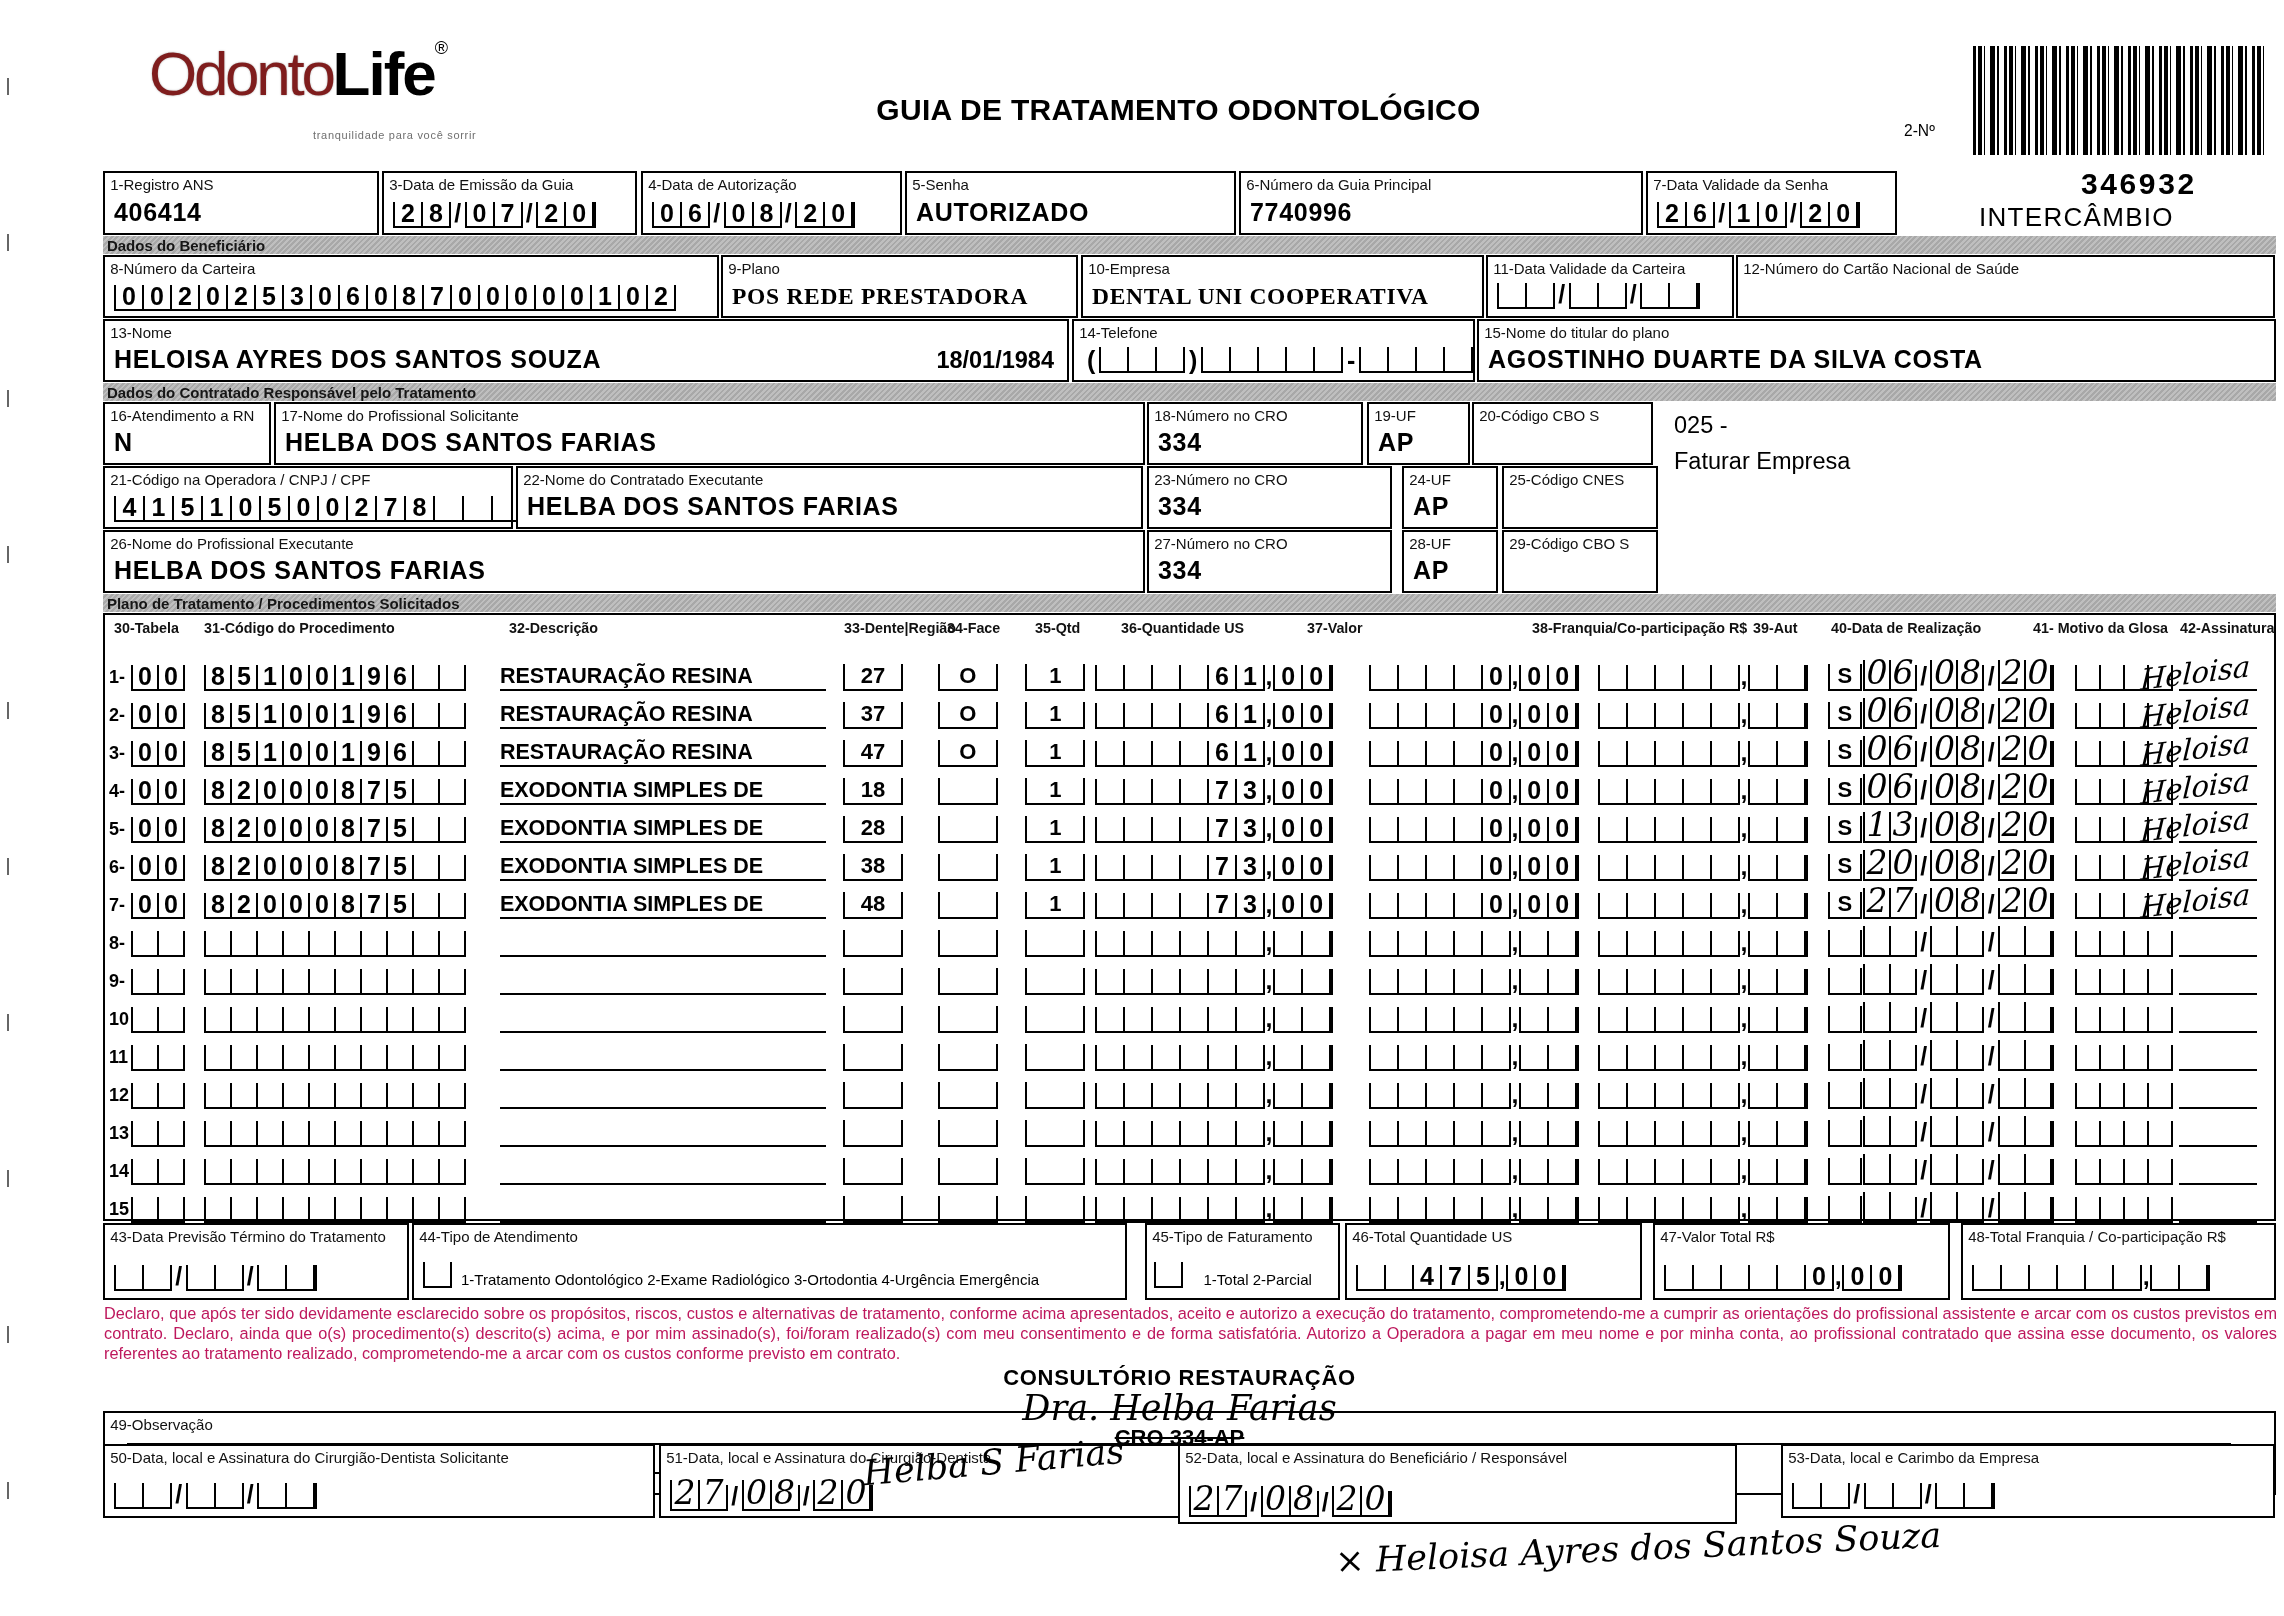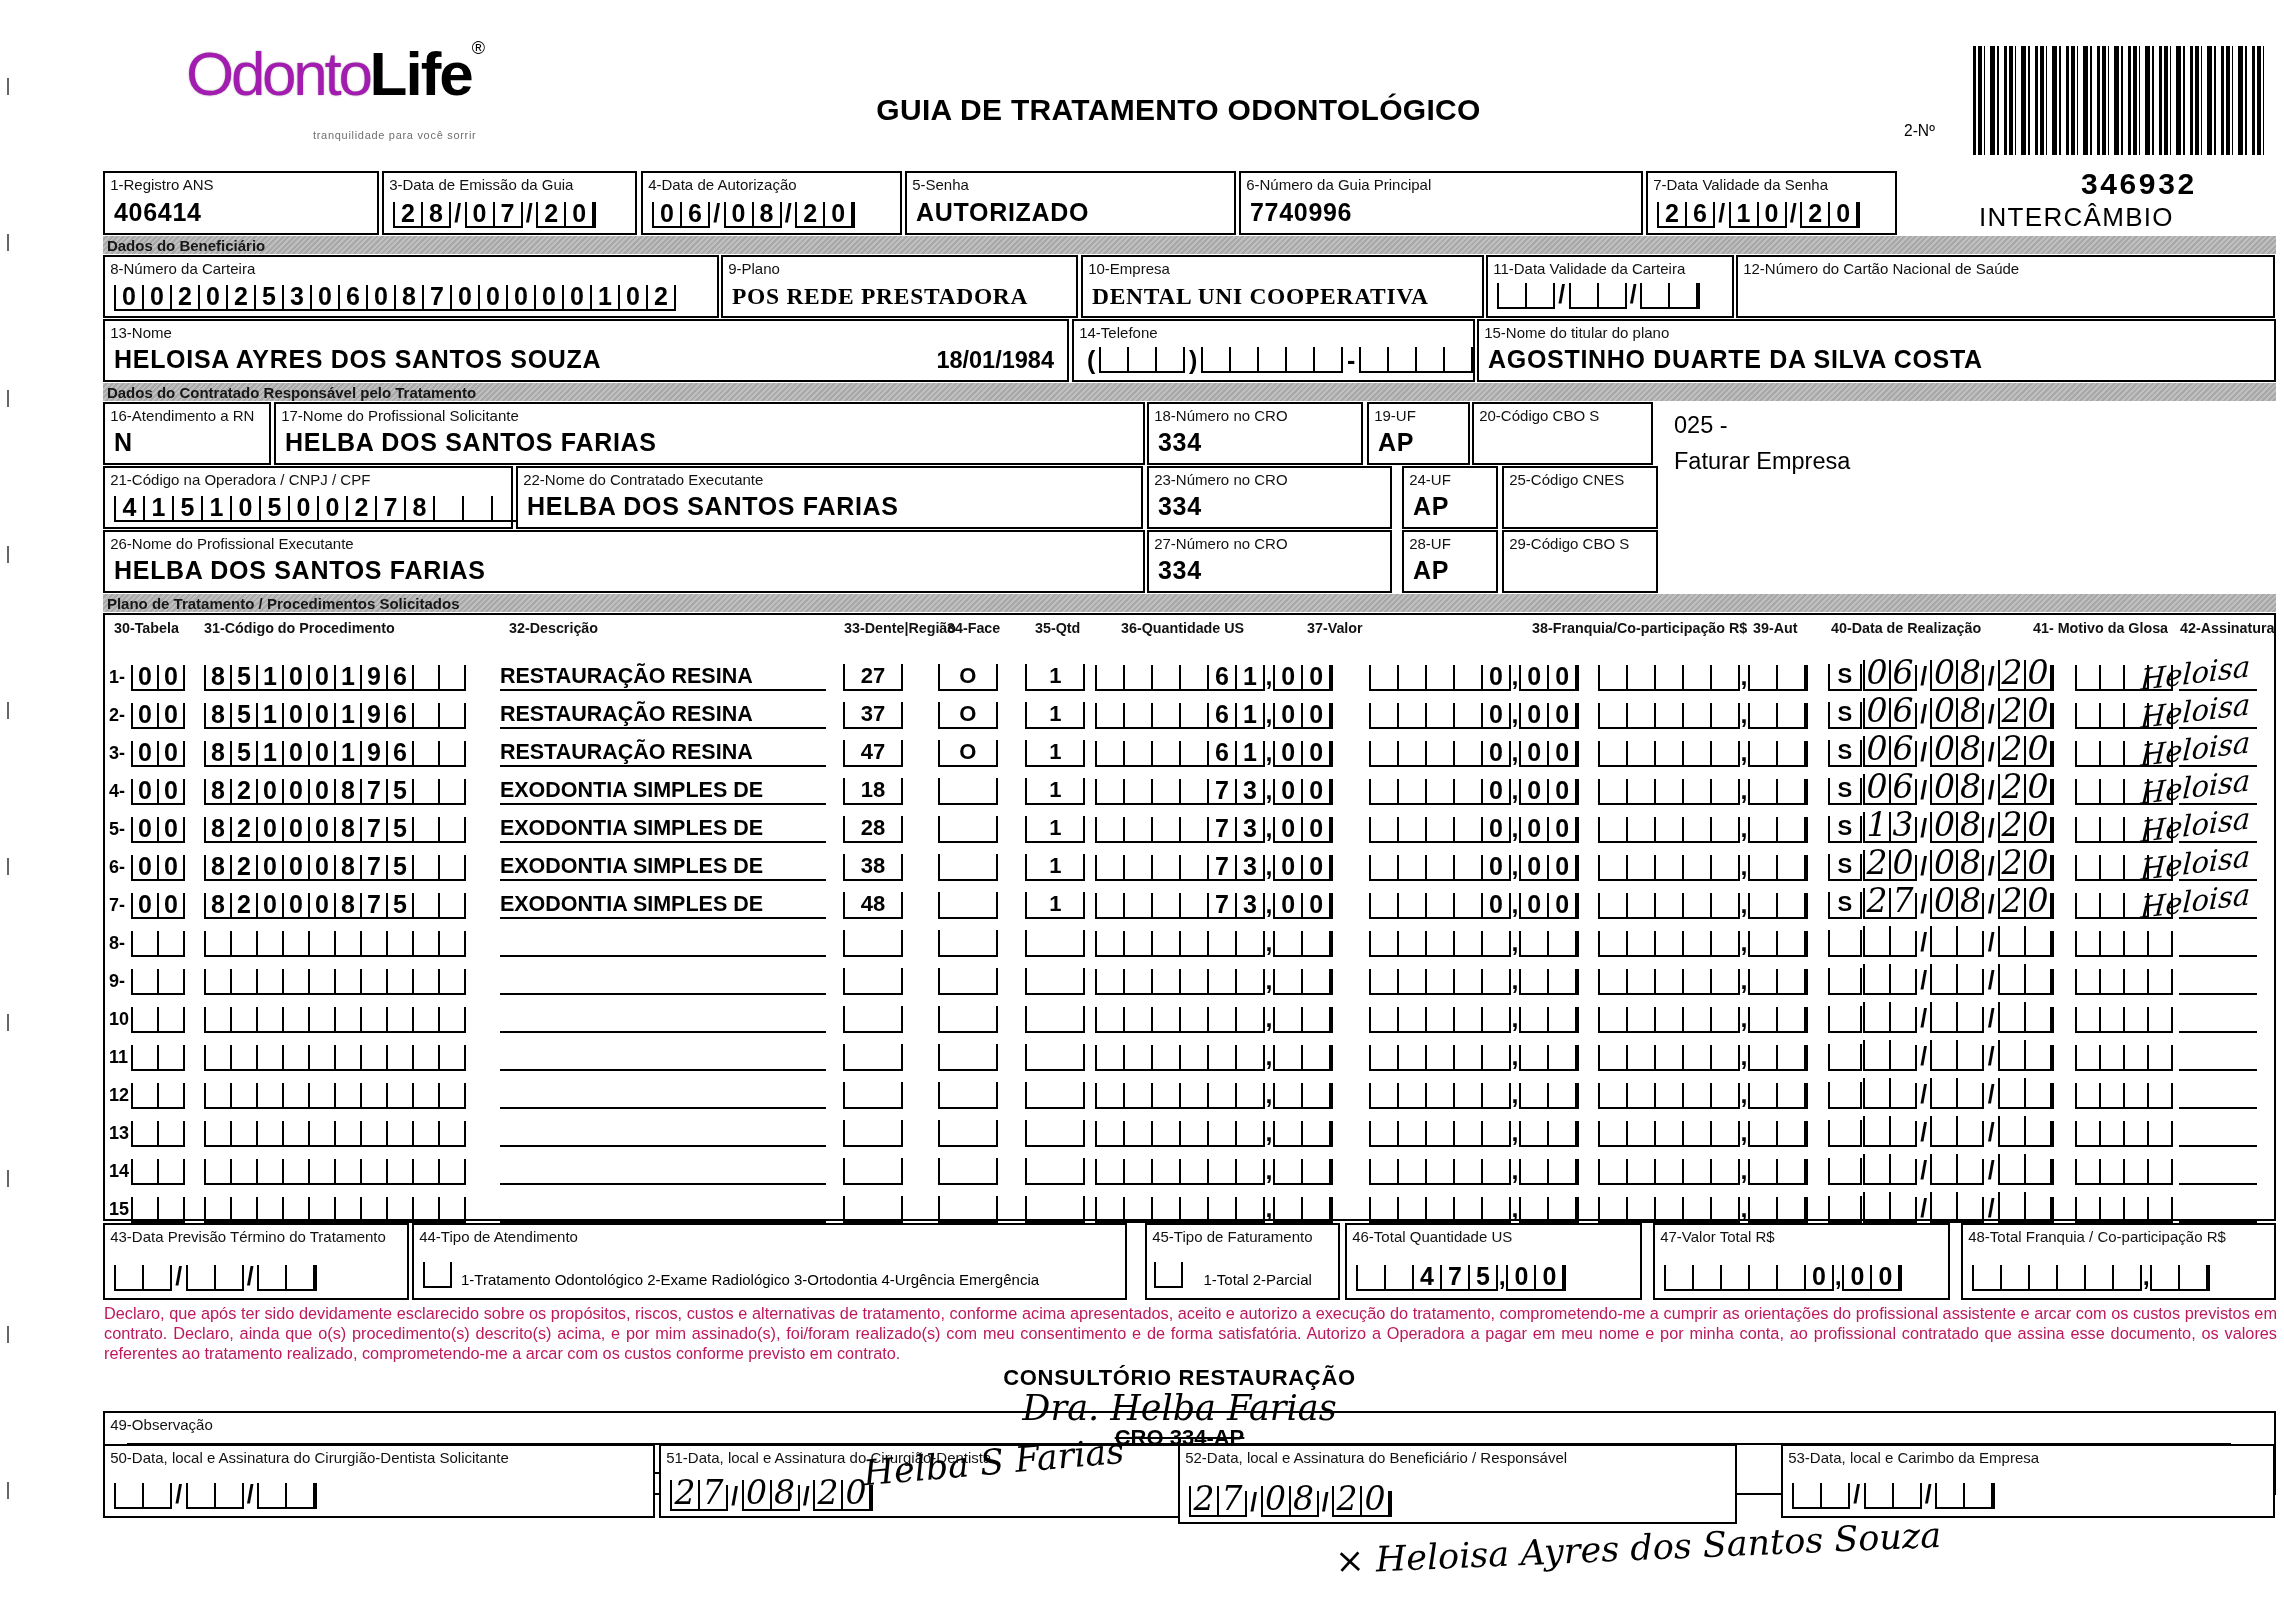--- a/index.html
+++ b/index.html
@@ -61,21 +61,21 @@
   #declaracao{position:absolute;left:104px;top:1303px;width:2173px;font-size:16.3px;line-height:20px;
               text-align:justify;color:#be185d;}
   
   .obsline{position:absolute;height:0;border-top:2.6px solid #000;}
   #stamp{position:absolute;left:932px;top:1365px;width:495px;text-align:center;z-index:3;}
   #stamp .s1{font-size:22px;font-weight:700;letter-spacing:0.7px;}
   #stamp .s2{font-family:"DejaVu Serif",serif;font-style:italic;font-size:35px;line-height:34px;}
   #stamp .s3{font-size:22px;font-weight:700;text-decoration:line-through;}
   
   #logo{position:absolute;left:149px;top:38px;white-space:nowrap;}
-  #logo .od{font-size:62px;color:#a21caf;letter-spacing:-3.3px;text-shadow:0 0 2px #aaa;margin-left:37px;}
+  #logo .od{font-size:62px;color:#7f1d1d;letter-spacing:-3.3px;text-shadow:0 0 2px #aaa;}
   #logo .li{font-size:62px;color:#000;font-weight:700;letter-spacing:-2px;}
   #logo .rg{font-size:18px;vertical-align:top;}
   #tagline{position:absolute;left:313px;top:129px;font-size:11px;color:#6f6f6f;letter-spacing:0.7px;}
   #title{position:absolute;left:853px;top:93px;width:651px;text-align:center;font-size:30px;font-weight:700;letter-spacing:0.3px;}
   #bclabel{position:absolute;left:1904px;top:122px;font-size:15.6px;}
   #barcode{position:absolute;left:1973px;top:46px;width:294px;height:109px;
     background:repeating-linear-gradient(90deg,#000 0 3.3px,#fff 3.3px 5.2px,#000 5.2px 9px,#fff 9px 11px,#000 11px 12.4px,#fff 12.4px 17px,#000 17px 22px,#fff 22px 24px,#000 24px 26px,#fff 26px 31px);}
   #gnum{position:absolute;left:2081px;top:167px;font-size:30px;font-weight:700;letter-spacing:2.6px;}
   #gtype{position:absolute;left:1979px;top:202px;font-size:26px;letter-spacing:1.3px;}
   #faturar{position:absolute;left:1674px;top:407px;font-size:23.5px;line-height:36px;}

